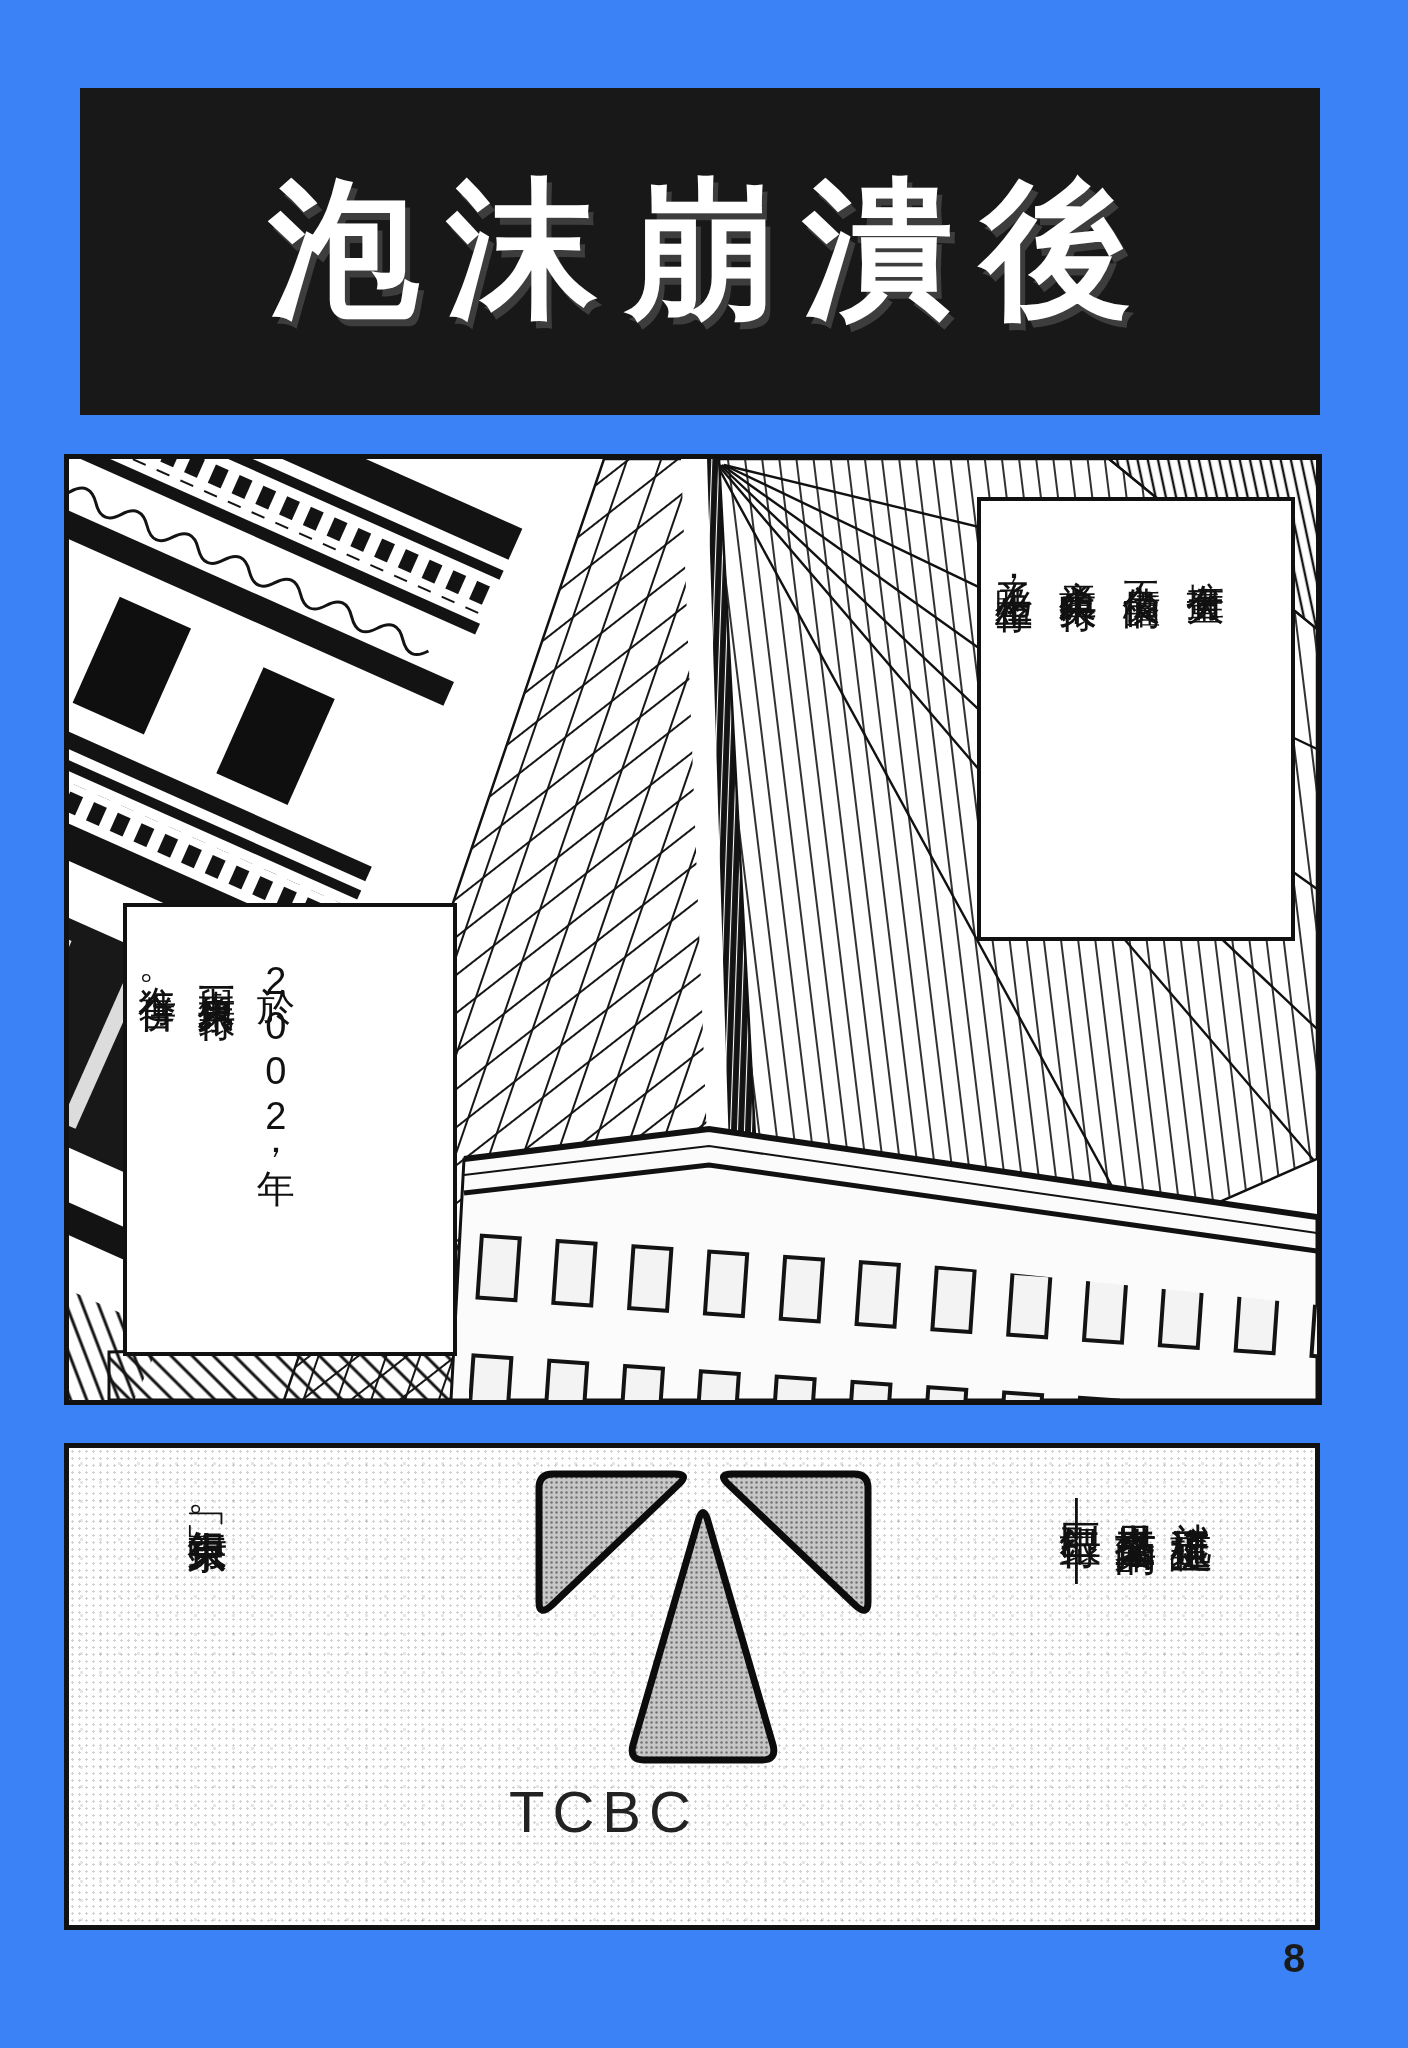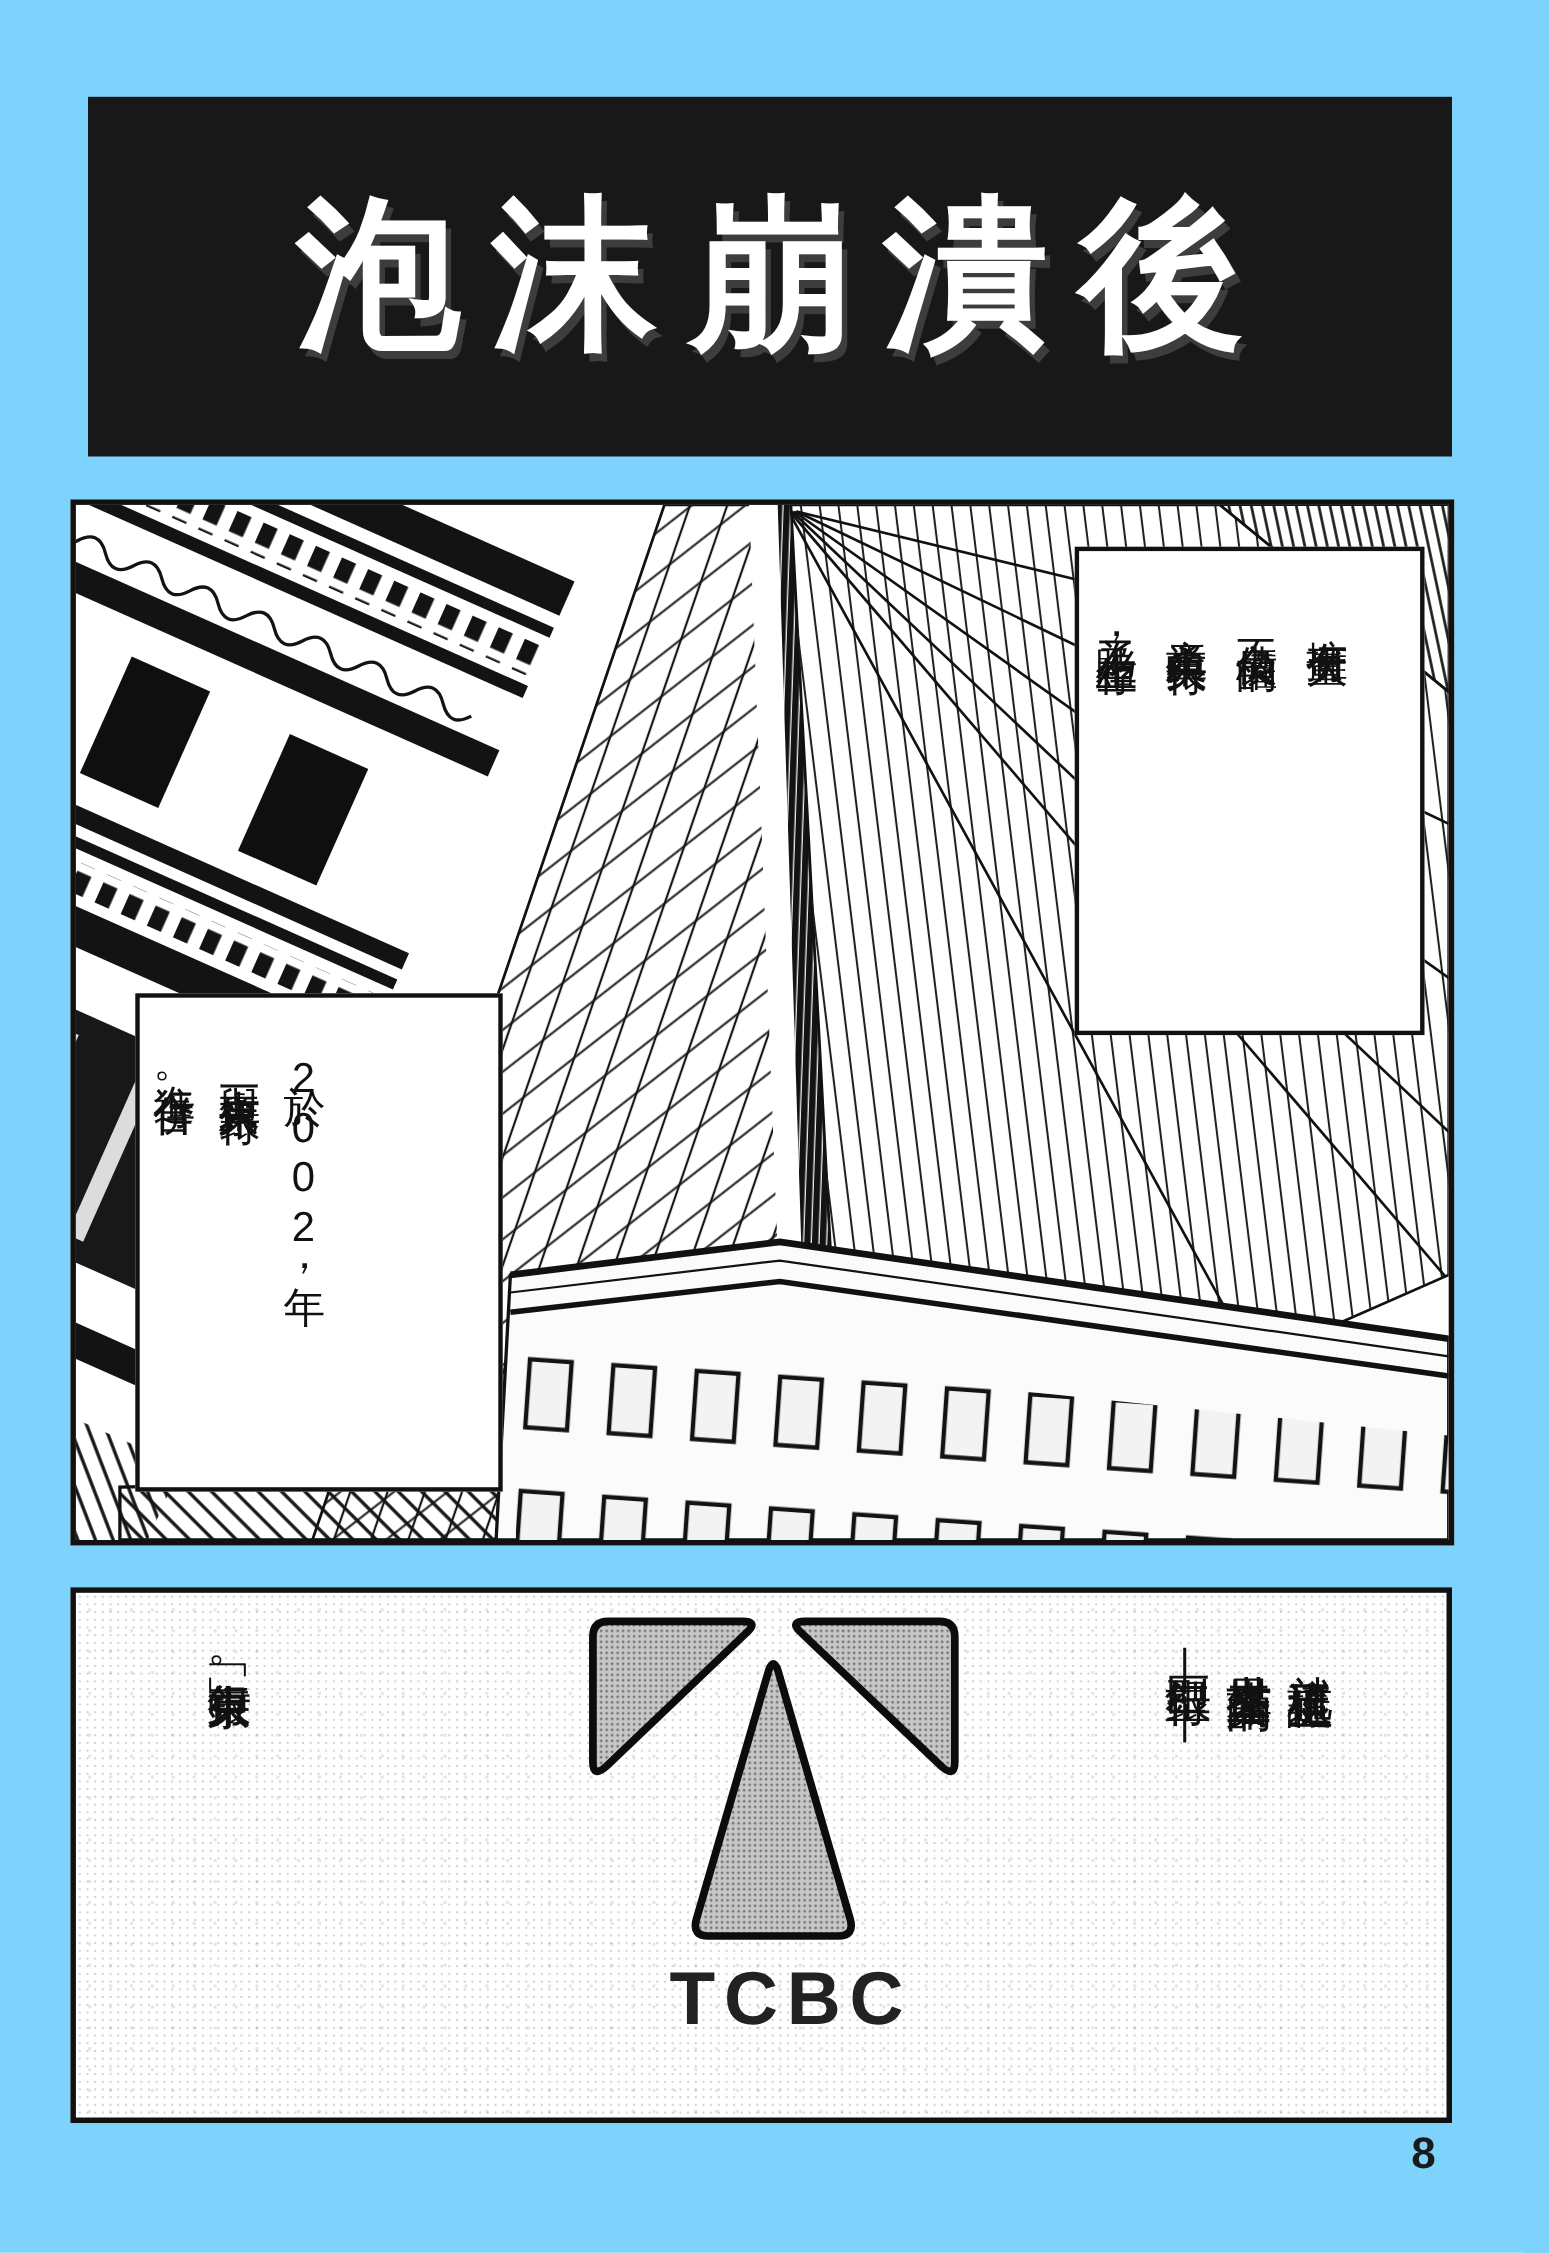--- a/index.html
+++ b/index.html
@@ -1,16 +1,16 @@
 <!DOCTYPE html>
 <html><head>
 <meta charset="utf-8">
 <style>
   html,body{margin:0;padding:0;background:#e8e8e8;}
-  .page{position:relative;width:1408px;height:2048px;background:#7dd3fc;overflow:hidden;
+  .page{position:relative;width:1408px;height:2048px;background:#3b82f6;overflow:hidden;
         font-family:"Liberation Sans","DejaVu Sans",sans-serif;color:#111;}
   
   .title-panel{position:absolute;left:80px;top:88px;width:1240px;height:327px;
                background:#181818;display:flex;align-items:center;justify-content:center;}
   .title-text{color:#fff;font-size:150px;font-weight:900;letter-spacing:28px;margin-right:-28px;
               text-shadow:5px 7px 0 #3d3d3d;white-space:nowrap;}
   
   .city-panel{position:absolute;left:64px;top:454px;width:1258px;height:951px;
               border:5px solid #111;box-sizing:border-box;background:#fff;}
   .city-art{position:absolute;left:0;top:0;width:1248px;height:941px;}
@@ -24,22 +24,22 @@
   .caption-right .vtext,.caption-right.vtext{font-size:38px;line-height:1.68;letter-spacing:3px;}
   .caption-left .vtext{font-size:38px;line-height:1.56;letter-spacing:3px;}
   
   .tcbc-panel{position:absolute;left:64px;top:1443px;width:1256px;height:487px;
               border:5px solid #111;box-sizing:border-box;
               background-color:#fff;
               background-image:radial-gradient(rgba(0,0,0,0.18) 1px,transparent 1.4px),
                                radial-gradient(rgba(0,0,0,0.10) 1.3px,transparent 1.9px);
               background-size:7px 7px,19px 19px;background-position:0 0,3px 6px;}
   .logo-svg{position:absolute;left:440px;top:12px;width:420px;height:310px;}
-  .logo-label{position:absolute;left:440px;top:330px;width:420px;text-align:center;
-              font-size:68px;font-weight:bold;letter-spacing:8px;color:#222;}
+  .logo-label{position:absolute;left:440px;top:330px;width:420px;
+              font-size:58px;font-weight:normal;letter-spacing:8px;color:#222;}
   .narration{position:absolute;font-size:42px;line-height:1.32;letter-spacing:2px;}
   .narration-right{top:42px;right:96px;height:430px;}
   .narration-left{left:112px;top:52px;height:420px;font-size:40px;letter-spacing:0;}
   
   .page-number{position:absolute;left:1283px;top:1936px;font-size:40px;font-weight:600;color:#1a1a1a;}
 </style>
 </head>
 <body>
 
 <div class="page">

